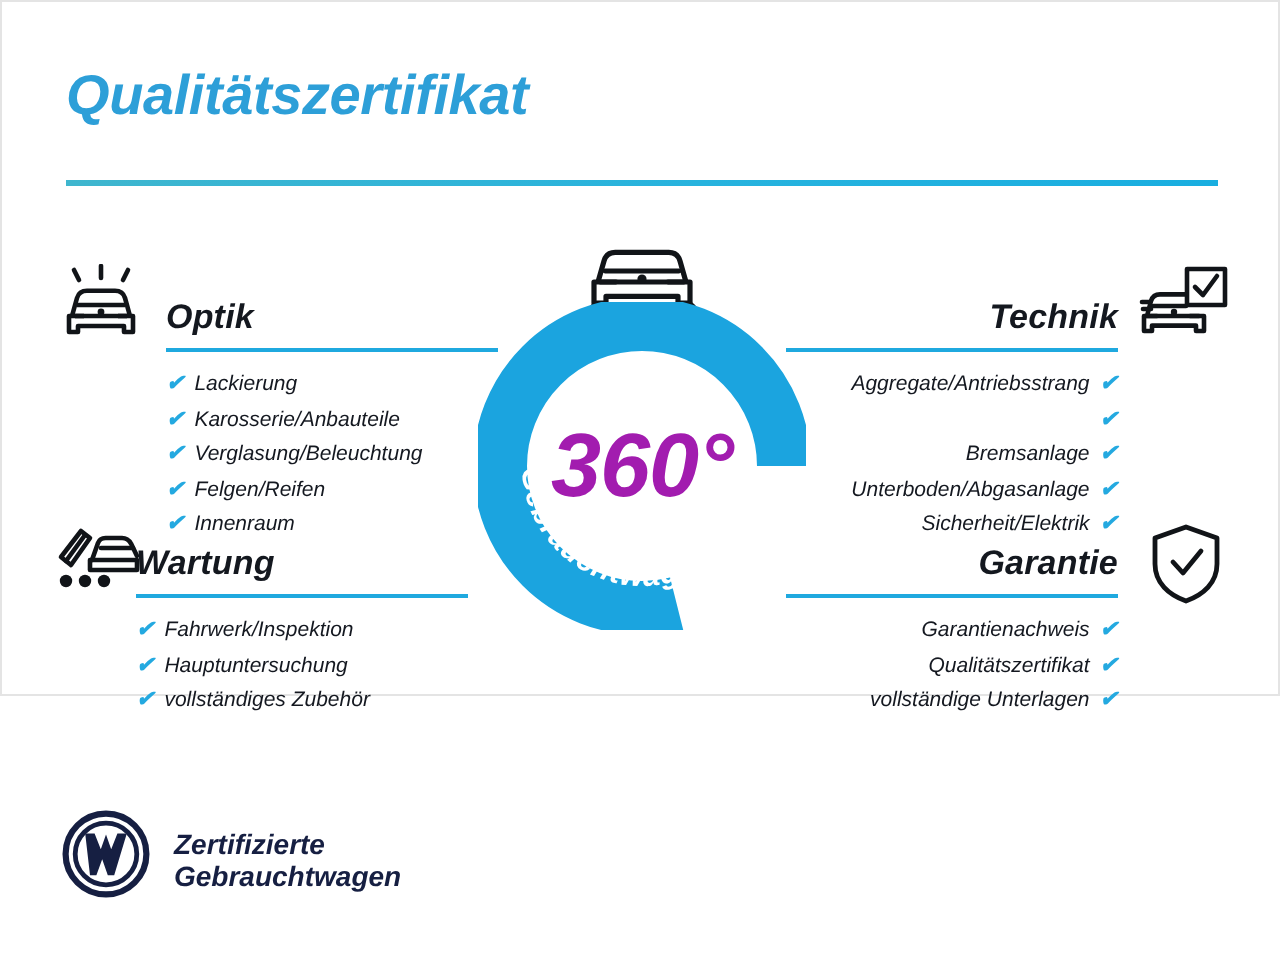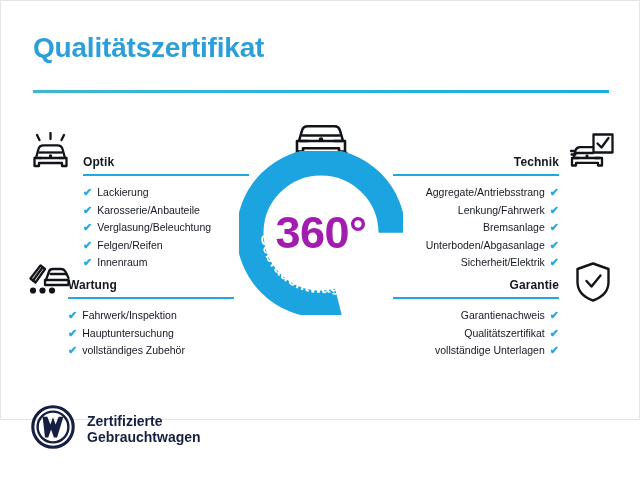--- a/index.html
+++ b/index.html
@@ -4,24 +4,25 @@
 <style>
   html,body{margin:0;padding:0;}
   body{
     width:640px;height:480px;
     background:#ffffff;
     font-family:"Liberation Sans", sans-serif;
     overflow:hidden;
   }
   #page{
     position:relative;
-    width:640px;height:420px;
+    width:640px;height:348px;
     background:#ffffff;
     box-sizing:border-box;
     border:1px solid #e4e4e4;
+    font-style:italic;
   }
 
   
   .page-title{
     position:absolute;
     left:32px; top:31px;
     font-size:28px;
     font-weight:bold;
     letter-spacing:-0.2px;
     color:#2d9fd8;
@@ -36,21 +37,21 @@
 
   
   .section{ position:absolute; }
   .sec-head{
     position:relative;
     height:26px;
   }
   .sec-title{
     position:absolute;
     bottom:2px;
-    font-size:12px;
+    font-size:17px;
     font-weight:bold;
     color:#14181f;
     letter-spacing:0.1px;
     white-space:nowrap;
   }
   .sec-rule{
     position:absolute;
     left:0; right:0; bottom:-5px;
     height:2px;
     background:#1fa9df;
@@ -263,21 +264,20 @@
     <div class="sec-head">
       <div class="sec-title">Technik</div>
       <div class="sec-rule"></div>
     </div>
     <ul class="sec-list">
       <li>
           <span>Aggregate/Antriebsstrang</span>
           <span class="chk">✔</span>
         </li>
       <li>
-          <span>Lenkung/Fahrwerk</span>
           <span class="chk">✔</span>
         </li>
       <li>
           <span>Bremsanlage</span>
           <span class="chk">✔</span>
         </li>
       <li>
           <span>Unterboden/Abgasanlage</span>
           <span class="chk">✔</span>
         </li>

